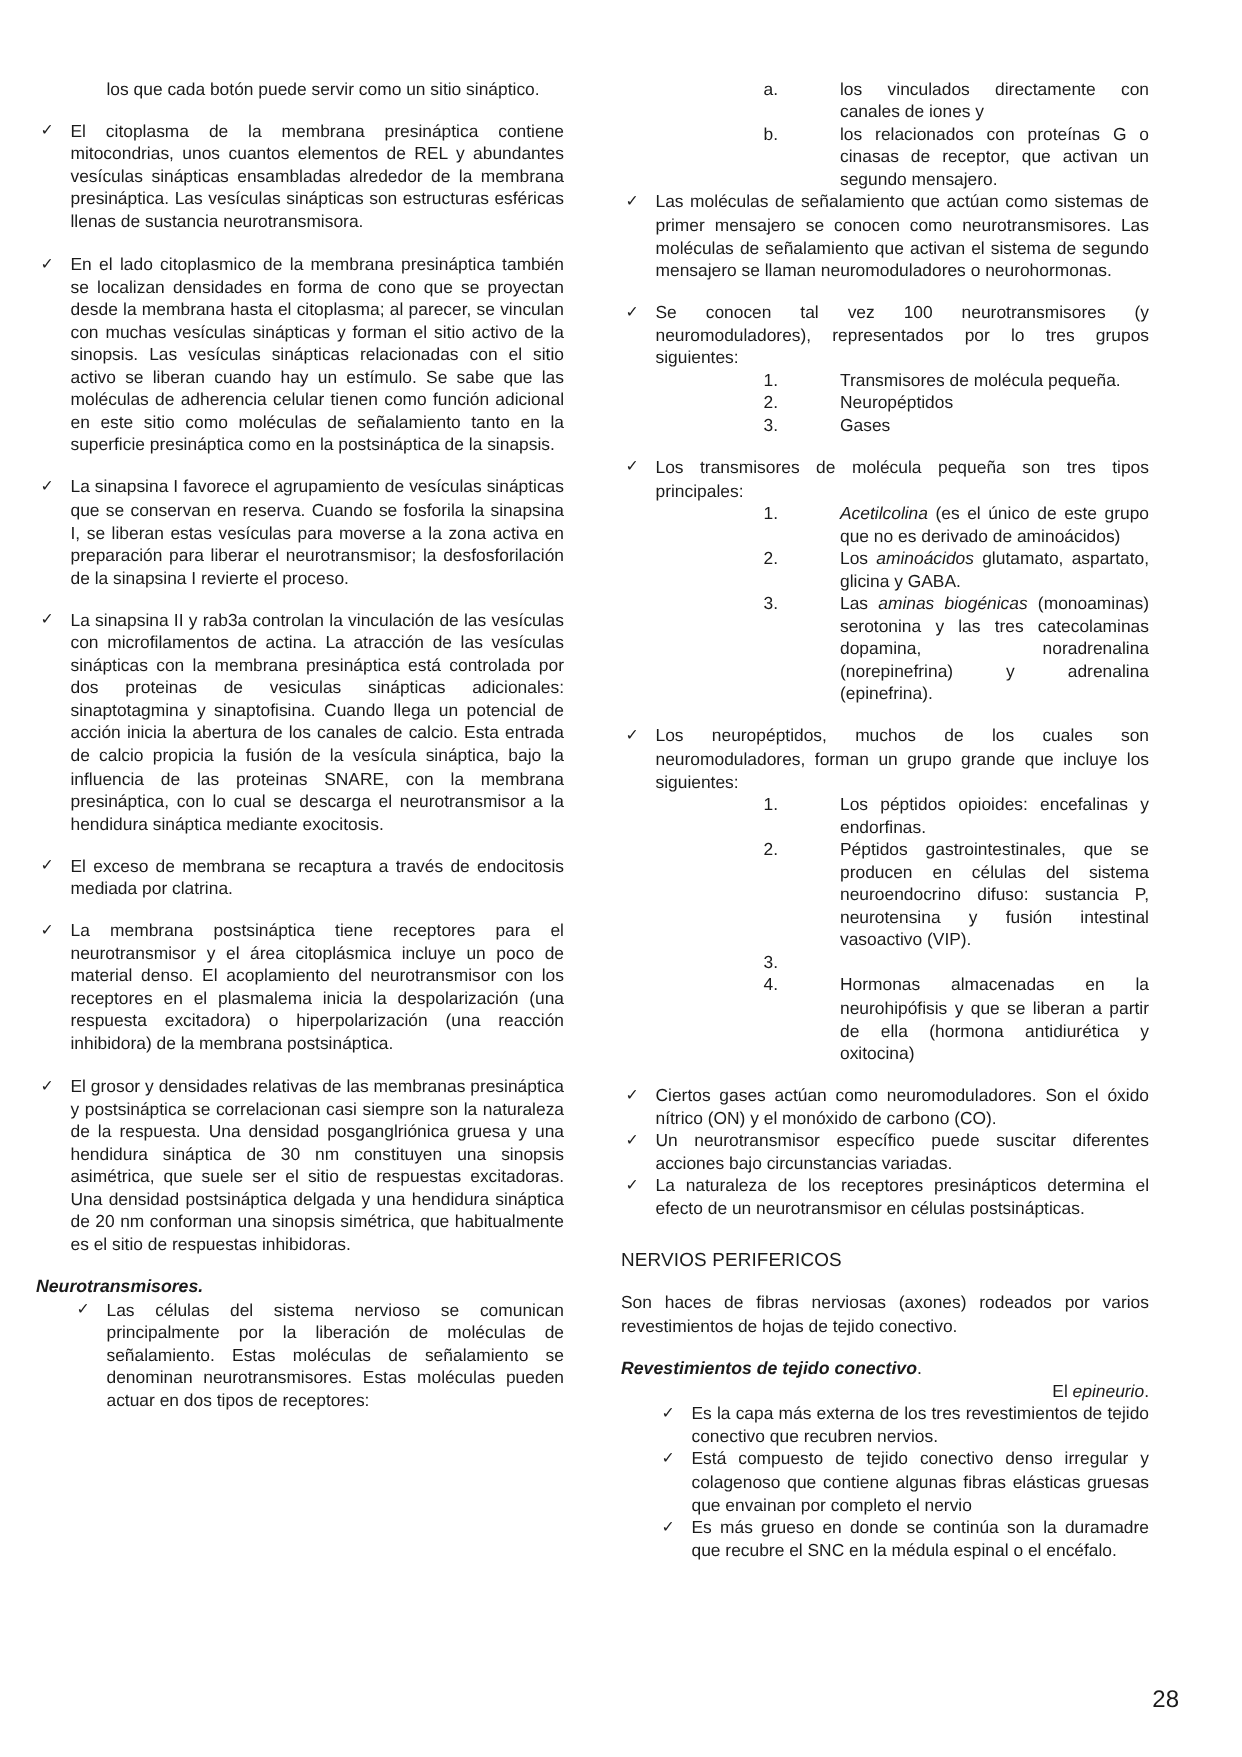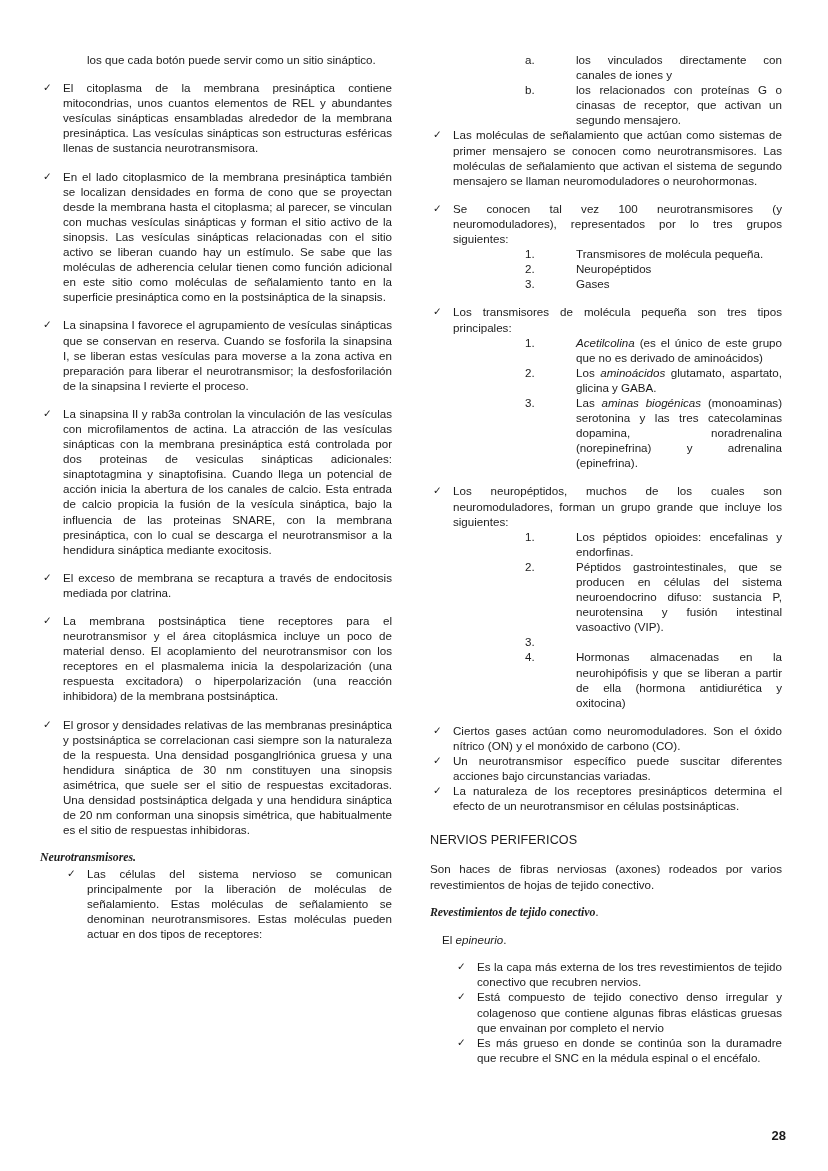--- a/index.html
+++ b/index.html
@@ -11,21 +11,21 @@
     width: 828px;
     height: 1171px;
     font-family: "Liberation Sans", sans-serif;
     color: #1b1b1b;
     position: relative;
     overflow: hidden;
   }
   .page {
     position: absolute;
     inset: 0;
-    padding: 52px 40px 30px 40px;
+    padding: 52px 40px 30px 24px;
     box-sizing: border-box;
   }
   .columns {
     display: flex;
     gap: 38px;
     align-items: flex-start;
   }
   .col {
     width: 352px;
     flex: 0 0 352px;
@@ -89,43 +89,43 @@
     margin-left: 23px;
   }
 
   
   .h-bold-italic {
     font-size: 11.8px;
     line-height: 15.6px;
     font-weight: bold;
     font-style: italic;
     margin: 0;
-    font-family: Liberation Serif, serif;
   }
   .h-section {
     font-size: 12.6px;
     line-height: 16px;
     font-weight: normal;
     margin: 0;
     letter-spacing: 0.1px;
   }
   .plain-line {
     font-size: 11.6px;
     line-height: 15.1px;
-    margin: 12px;
+    margin: 0;
+    text-align: right;
   }
   em.it { font-style: italic; }
 
   
   .page-number {
     position: absolute;
     right: 42px;
     bottom: 28px;
-    font-size: 13px;
-    font-weight: bold;
+    font-size: 16px;
+    font-weight: normal;
     color: #1b1b1b;
   }
 </style>
 </head>
 <body>
 
 <div class="page">
   <div class="columns">
 
     <div class="col">

